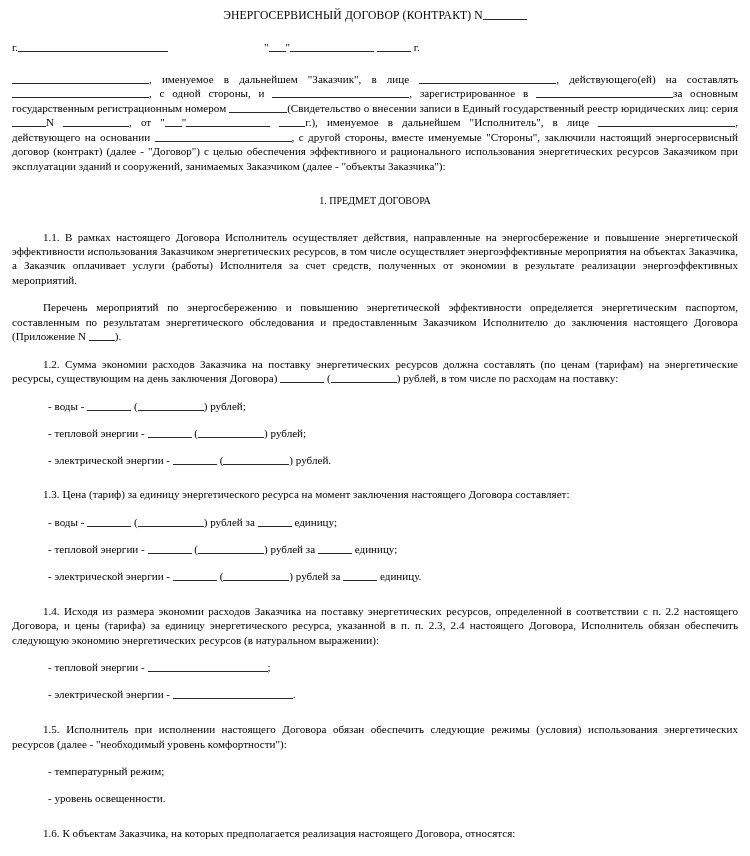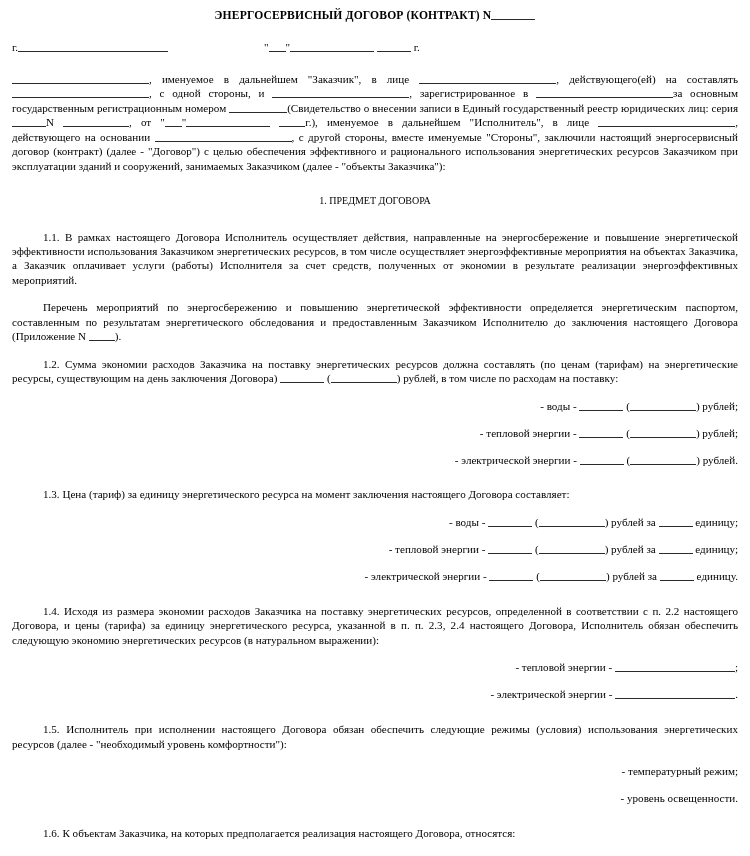--- a/index.html
+++ b/index.html
@@ -23,21 +23,20 @@
     padding: 5px 12px 0 12px;
   }
 
   
   .doc-title {
     text-align: center;
     font-size: 11.6px;
     letter-spacing: 0.15px;
     margin: 4px 0 0 0;
     white-space: nowrap;
-    font-weight: bold;
   }
   .section-heading {
     text-align: center;
     font-size: 10px;
     margin: 0;
     padding: 0;
   }
 
   
   .blk {
@@ -72,22 +71,22 @@
     margin: 0;
   }
   .para.indent { text-indent: 31px; }
 
   .spacer-sm { height: 8px; }
   .spacer-md { height: 13px; }
   .spacer-lg { height: 17px; }
   .spacer-xl { height: 21px; }
 
   .bullet {
-    margin: 0 0 0 48px;
-    text-align: right;
+    margin: 0 0 0 36px;
+    text-align: left;
     white-space: nowrap;
   }
   .bullet-row { margin-bottom: 12.5px; }
 </style>
 </head>
 <body>
 
 <div class="page">
 
   <div class="doc-title">

